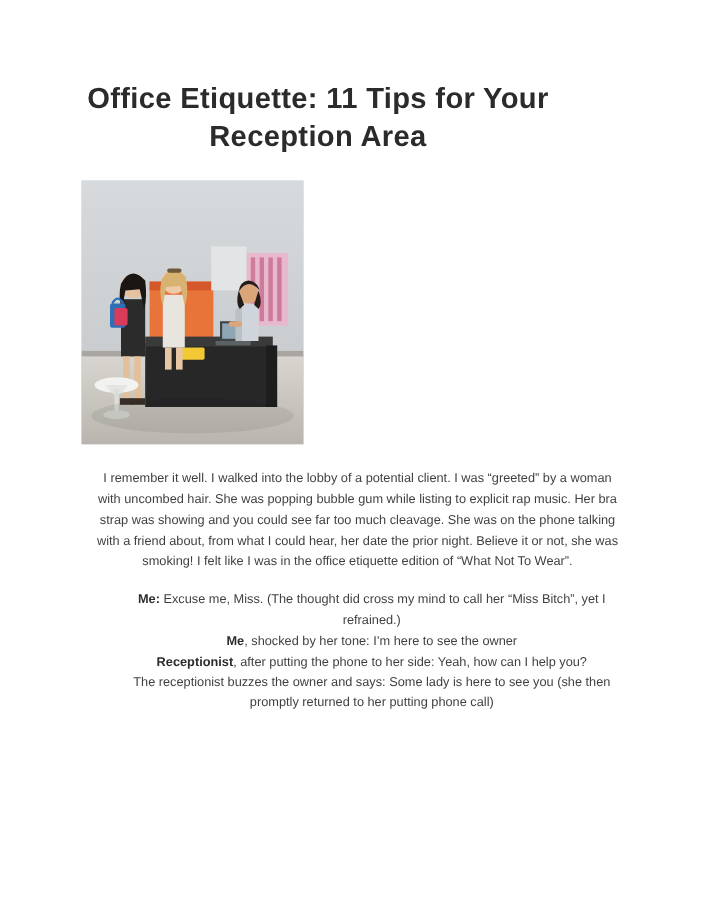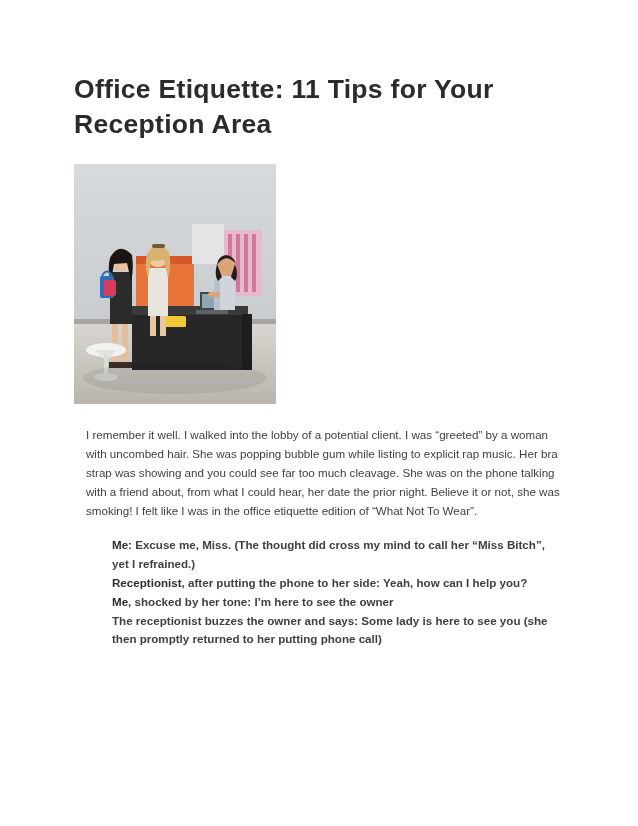--- a/index.html
+++ b/index.html
@@ -13,20 +13,21 @@
     font-family: "Liberation Sans", sans-serif;
     color: #3b3b3b;
     overflow: hidden;
   }
   .page {
     position: relative;
     width: 638px;
     height: 826px;
     box-sizing: border-box;
     padding: 72px 74px 0 74px;
+    text-align: center;
   }
   .doc-title {
     font-size: 26.5px;
     line-height: 1.33;
     font-weight: bold;
     color: #2b2b2b;
     letter-spacing: 0.3px;
     margin: 0 0 22px 0;
     max-width: 430px;
   }
@@ -42,21 +43,20 @@
   .para {
     font-size: 11.6px;
     line-height: 1.62;
     color: #3f3f3f;
     margin: 0 0 16px 12px;
     max-width: 492px;
   }
   .transcript {
     margin: 2px 0 0 38px;
     max-width: 456px;
-    font-weight: bold;
   }
   .t-line {
     font-size: 11.6px;
     line-height: 1.62;
     color: #3f3f3f;
   }
   .t-line b {
     color: #2d2d2d;
   }
 </style>
@@ -149,23 +149,23 @@
     </svg>
   </div>
 
   <p class="para">I remember it well. I walked into the lobby of a potential client. I was “greeted” by a woman with uncombed hair. She was popping bubble gum while listing to explicit rap music. Her bra strap was showing and you could see far too much cleavage. She was on the phone talking with a friend about, from what I could hear, her date the prior night. Believe it or not, she was smoking! I felt like I was in the office etiquette edition of “What Not To Wear”.</p>
 
   <div class="transcript">
     <div class="t-line">
       <b>Me:</b><span> Excuse me, Miss. (The thought did cross my mind to call her “Miss Bitch”, yet I refrained.)</span>
     </div>
     <div class="t-line">
-      <b>Receptionist</b><span>, after putting the phone to her side: Yeah, how can I help you?</span>
+      <b>Me</b><span>, shocked by her tone: I’m here to see the owner</span>
     </div>
     <div class="t-line">
-      <b>Me</b><span>, shocked by her tone: I’m here to see the owner</span>
+      <b>Receptionist</b><span>, after putting the phone to her side: Yeah, how can I help you?</span>
     </div>
     <div class="t-line">
       <b></b><span>The receptionist buzzes the owner and says: Some lady is here to see you (she then promptly returned to her putting phone call)</span>
     </div>
   </div>
 
 </div>
 
 </body></html>

